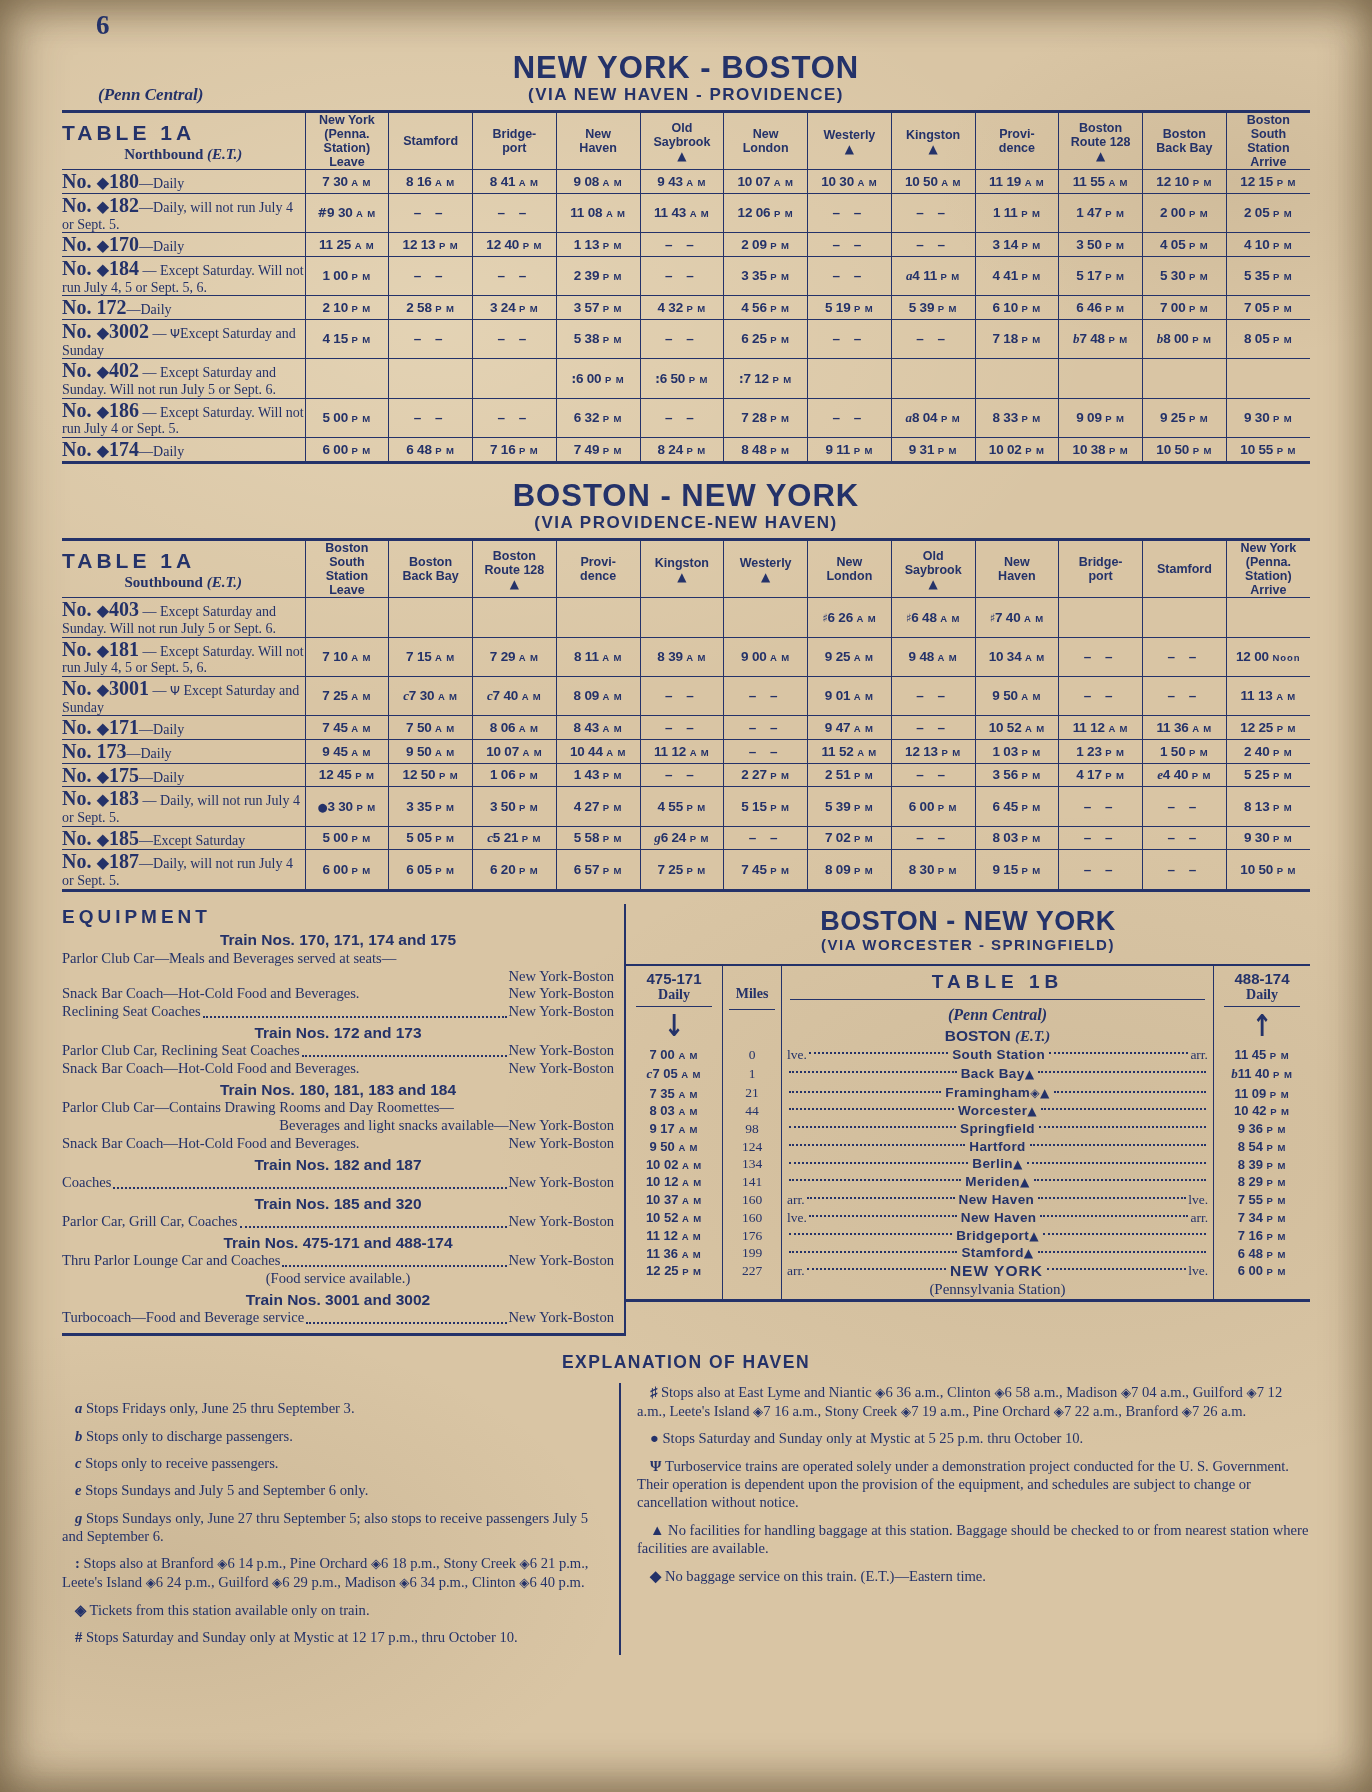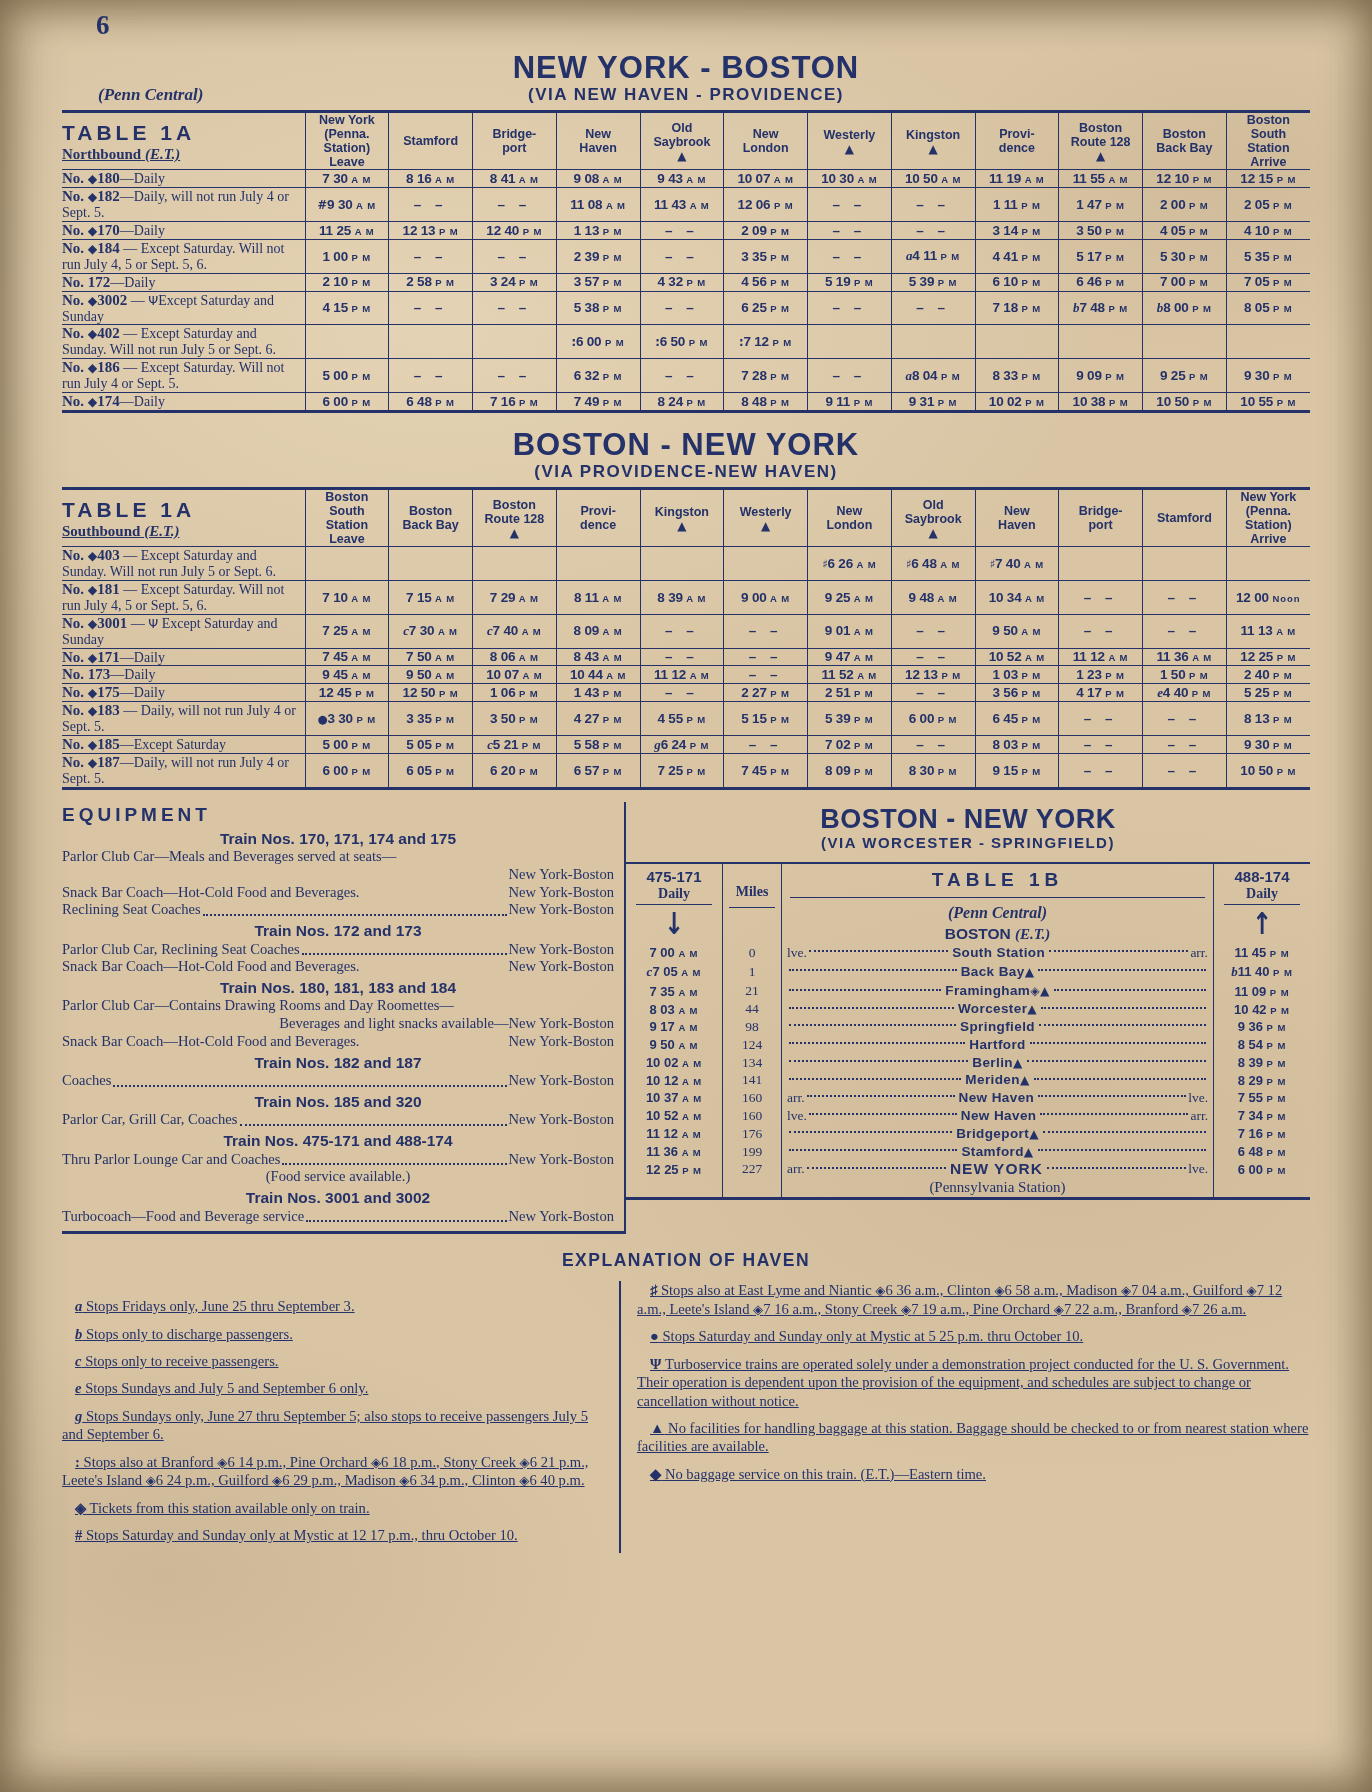--- a/index.html
+++ b/index.html
@@ -21,26 +21,26 @@
   .t2{font:bold 17px/1.2 "Liberation Sans","DejaVu Sans",sans-serif;letter-spacing:1.5px;margin-top:2px;}
   .pc{position:absolute;left:36px;bottom:0;font:bold italic 17px "Liberation Serif",serif;}
   
   table.tt{width:100%;border-collapse:collapse;table-layout:fixed;margin-top:5px;
     border-top:3px solid #243269;border-bottom:3.5px solid #243269;}
   table.tt td{border-left:1.4px solid #243269;vertical-align:middle;padding:0;}
   table.tt tr td:first-child{border-left:none;}
   table.tt tr.body td{border-top:1.4px solid #243269;}
   td.corner{padding:2px;}
   .corner .tl{font:bold 21px/1.2 "Liberation Sans","DejaVu Sans",sans-serif;letter-spacing:4px;text-align:left;}
-  .corner .td2{font:bold 15px/1.2 "Liberation Serif",serif;text-decoration:underline;}
+  .corner .td2{font:bold 15px/1.2 "Liberation Serif",serif;text-align:center;}
   td.ch{text-align:center;padding:2px 0;}
   .chl{font:bold 12.5px/1.12 "Liberation Sans","DejaVu Sans",sans-serif;white-space:pre-line;}
   .tri{font-family:"DejaVu Sans",sans-serif;font-size:12px;line-height:1;margin-top:1px;}
   td.rl{font:14px/1.13 "Liberation Serif",serif;padding:2px 2px 2px 4px;}
-  td.rl b{font-size:15px;margin-top:19px;}
+  td.rl b{font-size:20px;margin-top:19px;}
   td.tc{text-align:center;font:bold 13.5px/1 "Liberation Sans","DejaVu Sans",sans-serif;
     padding:4px 0;letter-spacing:-.2px;white-space:nowrap;}
   .ap{font-size:9.5px;letter-spacing:1px;font-weight:bold;}
   .pfx-i{font:bold italic 13px "Liberation Serif",serif;}
   .pfx{font-family:"DejaVu Sans",sans-serif;font-weight:bold;font-size:11.5px;}
   .dsh{letter-spacing:5px;font-weight:bold;}
   .dia{font-family:"DejaVu Sans",sans-serif;font-size:.82em;}
   .mk{font-family:"DejaVu Sans",sans-serif;font-size:.9em;}
   
   .bottom{display:flex;margin-top:12px;align-items:stretch;}
@@ -79,21 +79,21 @@
   .sn{font:bold 13.5px/1 "Liberation Sans","DejaVu Sans",sans-serif;letter-spacing:.4px;padding:0 2px;white-space:nowrap;}
   .sn.big{font-size:15.5px;letter-spacing:1px;}
   .b1f{display:flex;}
   .b1f .bs{justify-content:center;font:15px/1.3 "Liberation Serif",serif;}
   
   .signs-title{text-align:center;font:bold 17.5px/1.2 "Liberation Sans","DejaVu Sans",sans-serif;letter-spacing:1.5px;margin:16px 0 10px;}
   .signs{display:flex;align-items:stretch;}
   .sg-l{width:545px;padding-right:12px;padding-top:16px;}
   .sg-sep{width:2px;background:#243269;}
   .sg-r{flex:1;padding-left:16px;}
-  .sg p{font:14.6px/1.26 "Liberation Serif",serif;margin:0 0 9px;text-indent:13px;text-decoration:underline;}
+  .sg p{font:14.6px/1.26 "Liberation Serif",serif;margin:0 0 9px;text-indent:13px;}
   .sy{font-weight:bold;}
   .syi{font-weight:bold;font-style:italic;}
 </style>
 </head>
 <body>
 
 <div class="page">
   <div class="pageno">6</div>
 
   <div class="sec-head">

